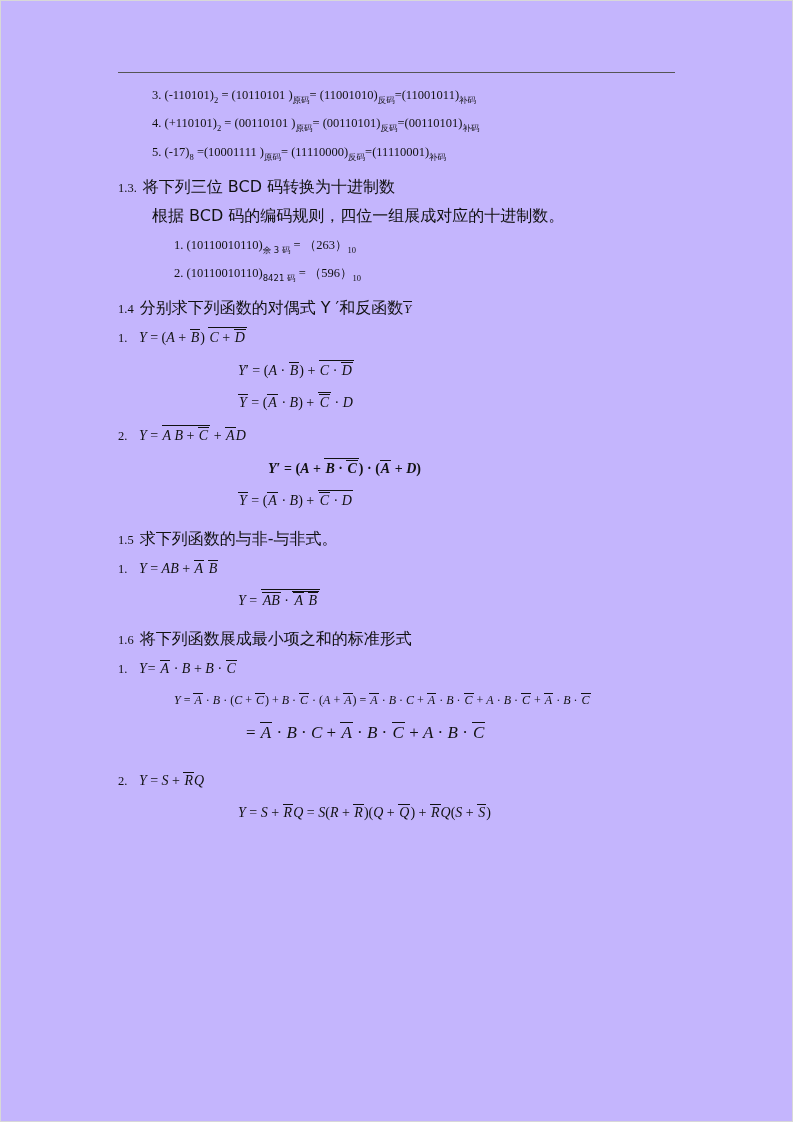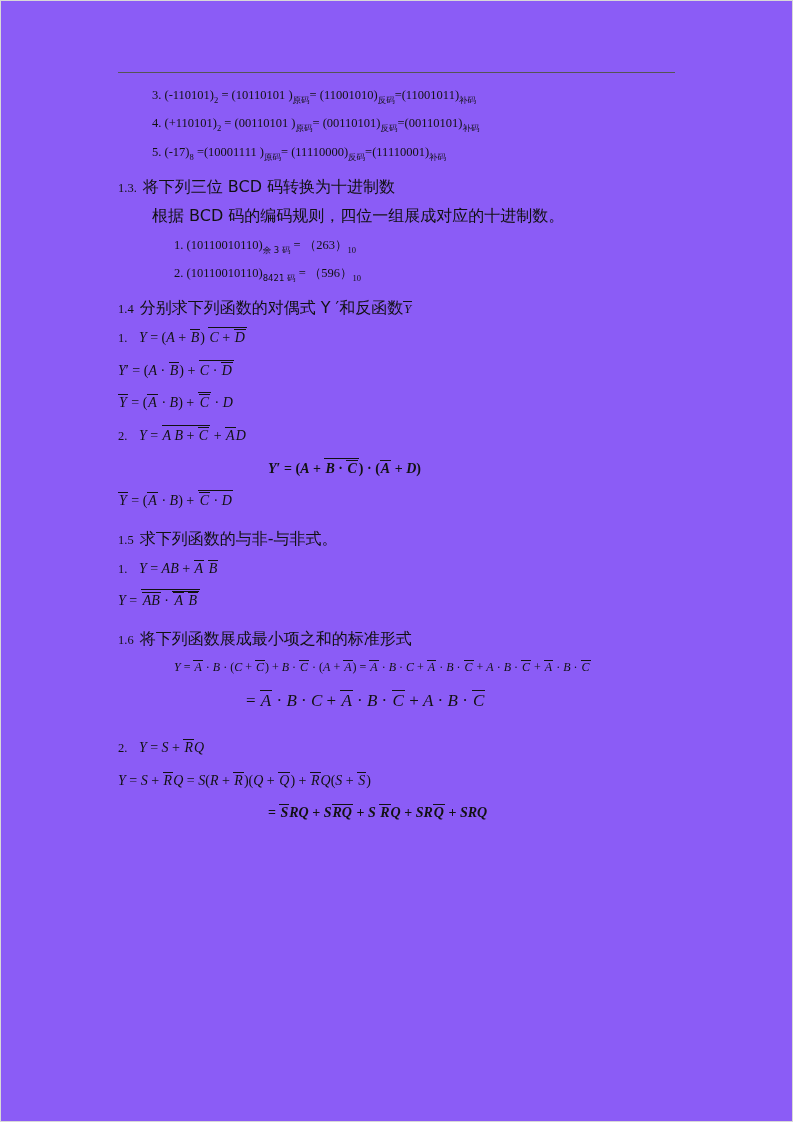--- a/index.html
+++ b/index.html
@@ -13,21 +13,21 @@
     font-family: "Liberation Serif", serif;
     color: #111111;
     position: relative;
   }
   .page {
     position: relative;
     width: 793px;
     height: 1122px;
     box-sizing: border-box;
     padding: 8px;
-    background: #8b5cf6;
+    background: #c4b5fd;
   }
   .page-border {
     position: absolute;
     left: 0; top: 0; right: 0; bottom: 0;
     border: 1px solid #d8d8d8;
     pointer-events: none;
   }
   .header-rule {
     position: absolute;
     left: 118px;
@@ -91,21 +91,21 @@
     display: inline-block;
     border-top: 1.1px solid #111;
     padding: 1px 1px 0 1px;
     line-height: 1.1;
   }
   .numlabel {
     font-style: normal;
     font-size: 12.5px;
     margin-right: 8px;
   }
-  .eqblock { }
+  .eqblock { margin-left: 120px; }
   .eqblock2 { margin-left: 150px; font-weight: bold; }
   .smallnum { font-style: normal; }
 </style>
 </head>
 <body>
 
 <div class="page">
   <div class="page-border"></div>
   <div class="header-rule"></div>
 
@@ -176,33 +176,34 @@
       <span class="numlabel">1.</span>
       <span>Y</span><span class="eq"> = </span><span>AB</span><span class="op"> + </span><span class="ovl">A</span> <span class="ovl">B</span>
     </div>
     <div class="mathline eqblock">
       <span>Y</span><span class="eq"> = </span><span class="ovlwrap"><span class="ovl">AB</span><span class="dot"> · </span><span class="ovl"><span class="ovl">A</span> <span class="ovl">B</span></span></span>
     </div>
 
     <div class="sec">
       <span class="num">1.6</span><span class="cjk">将下列函数展成最小项之和的标准形式</span>
     </div>
+    <div class="mathline ind3">
+      <span class="numlabel">1.</span>
+      <span>Y=</span> <span class="ovl">A</span><span class="dot"> · </span><span>B</span><span class="op"> + </span><span>B</span><span class="dot"> · </span><span class="ovl">C</span>
+    </div>
     <div class="mathline" style="margin-left:56px; font-size:12px;font-family:Liberation Serif, serif;">
       <span>Y</span><span class="eq"> = </span><span class="ovl">A</span><span class="dot"> · </span><span>B</span><span class="dot"> · (</span><span>C</span><span class="op"> + </span><span class="ovl">C</span><span class="paren">)</span><span class="op"> + </span><span>B</span><span class="dot"> · </span><span class="ovl">C</span><span class="dot"> · (</span><span>A</span><span class="op"> + </span><span class="ovl">A</span><span class="paren">)</span><span class="eq"> = </span><span class="ovl">A</span><span class="dot"> · </span><span>B</span><span class="dot"> · </span><span>C</span><span class="op"> + </span><span class="ovl">A</span><span class="dot"> · </span><span>B</span><span class="dot"> · </span><span class="ovl">C</span><span class="op"> + </span><span>A</span><span class="dot"> · </span><span>B</span><span class="dot"> · </span><span class="ovl">C</span><span class="op"> + </span><span class="ovl">A</span><span class="dot"> · </span><span>B</span><span class="dot"> · </span><span class="ovl">C</span>
     </div>
     <div class="mathline" style="margin-left:128px; font-size:17px;">
       <span class="eq">= </span><span class="ovl">A</span><span class="dot"> · </span><span>B</span><span class="dot"> · </span><span>C</span><span class="op"> + </span><span class="ovl">A</span><span class="dot"> · </span><span>B</span><span class="dot"> · </span><span class="ovl">C</span><span class="op"> + </span><span>A</span><span class="dot"> · </span><span>B</span><span class="dot"> · </span><span class="ovl">C</span>
     </div>
 
     <div class="mathline ind3" style="margin-top:18px;">
       <span class="numlabel">2.</span>
       <span>Y</span><span class="eq"> = </span><span>S</span><span class="op"> + </span><span class="ovl">R</span><span>Q</span>
     </div>
     <div class="mathline eqblock">
       <span>Y</span><span class="eq"> = </span><span>S</span><span class="op"> + </span><span class="ovl">R</span><span>Q</span><span class="eq"> = </span><span>S</span><span class="paren">(</span><span>R</span><span class="op"> + </span><span class="ovl">R</span><span class="paren">)(</span><span>Q</span><span class="op"> + </span><span class="ovl">Q</span><span class="paren">)</span><span class="op"> + </span><span class="ovl">R</span><span>Q</span><span class="paren">(</span><span>S</span><span class="op"> + </span><span class="ovl">S</span><span class="paren">)</span>
     </div>
-    <div class="mathline eqblock2">
-      <span class="eq">= </span><span class="ovl">S</span><span>RQ</span><span class="op"> + </span><span>S</span><span class="ovl">RQ</span><span class="op"> + </span><span>S</span> <span class="ovl">R</span><span>Q</span><span class="op"> + </span><span>SR</span><span class="ovl">Q</span><span class="op"> + </span><span>SRQ</span>
-    </div>
 
   </div>
 
 </div>
 
 </body></html>

